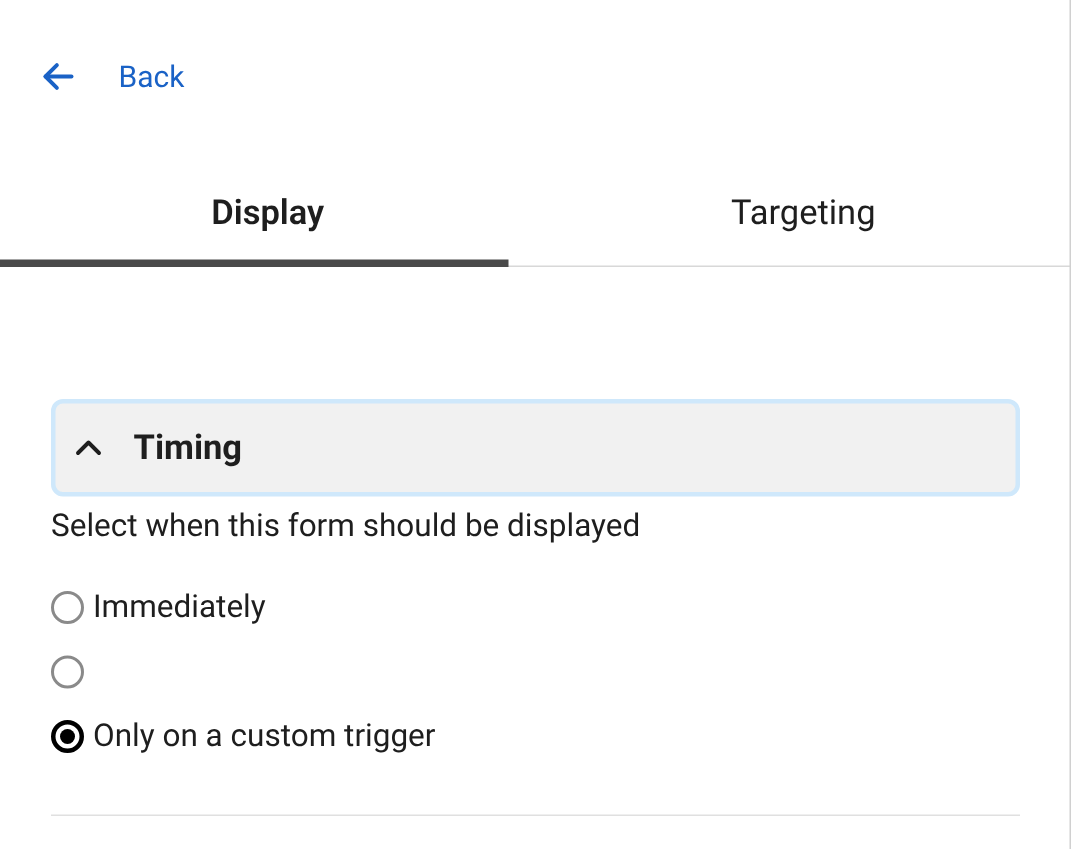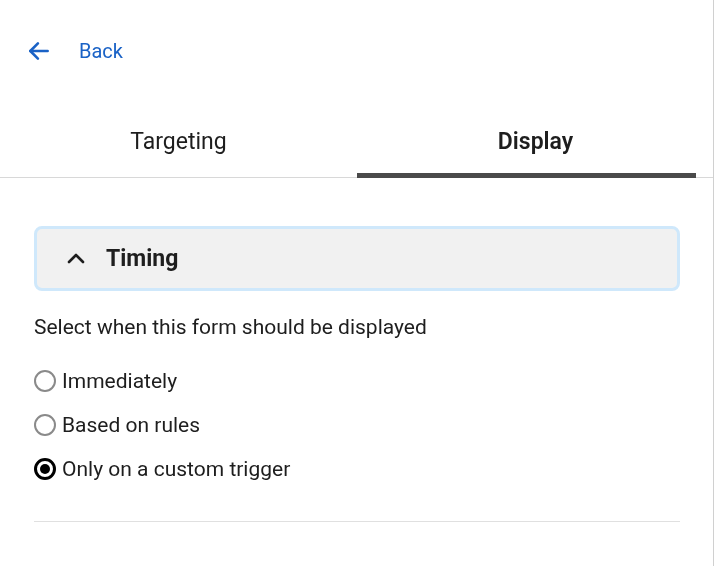--- a/index.html
+++ b/index.html
@@ -69,34 +69,35 @@
     .content {
       padding: 48px 34px 0 34px;
     }
     .section-header {
       display: flex;
       align-items: center;
       gap: 18px;
       background: #f1f1f1;
       border: 3px solid #cfe8fb;
       border-radius: 8px;
-      padding: 16px 27px;
+      padding: 16px 10px;
       cursor: pointer;
+      margin-top: 40px;
     }
     .section-header svg {
       width: 24px;
       height: 24px;
     }
     .section-title {
       font-size: 23px;
       font-weight: 700;
       color: #1e1e1e;
     }
     .hint {
-      margin-top: 24px;
+      margin-top: 8px;
       font-size: 21px;
       color: #1e1e1e;
     }
     .options {
       margin-top: 20px;
     }
     .option {
       display: flex;
       align-items: center;
       gap: 6px;
@@ -143,25 +144,25 @@
 <a class="back-link">
   <svg viewBox="0 0 24 24" fill="none" stroke="#1a62c6" stroke-width="2.4" stroke-linecap="round" stroke-linejoin="round">
     <line x1="20" y1="12" x2="4" y2="12"></line>
     <polyline points="11 5 4 12 11 19"></polyline>
   </svg>
   <span>Back</span>
 </a>
 
 <div class="tabs-divider">
   <div class="tabs">
+    <div class="tab active">
+      <span>Display</span>
+    </div>
     <div class="tab">
       <span>Targeting</span>
-    </div>
-    <div class="tab active">
-      <span>Display</span>
     </div>
   </div>
 </div>
 
 <div class="content">
   <div class="section-header">
     <svg viewBox="0 0 24 24" fill="none" stroke="#1e1e1e" stroke-width="2.6" stroke-linecap="round" stroke-linejoin="round">
       <polyline points="5 15 12 8 19 15"></polyline>
     </svg>
     <span class="section-title">Timing</span>
@@ -169,21 +170,20 @@
 
   <p class="hint">Select when this form should be displayed</p>
 
   <div class="options">
     <label class="option">
       <span class="radio"></span>
       <span class="option-label">Immediately</span>
     </label>
     <label class="option">
       <span class="radio"></span>
-      <span class="option-label">Based on rules</span>
     </label>
     <label class="option">
       <span class="radio selected"></span>
       <span class="option-label">Only on a custom trigger</span>
     </label>
   </div>
 
   <div class="bottom-divider"></div>
 </div>
 

